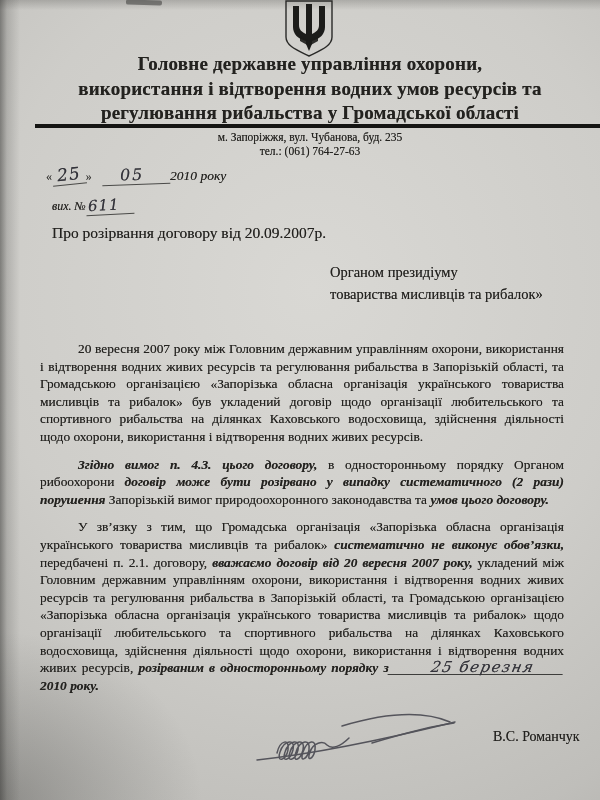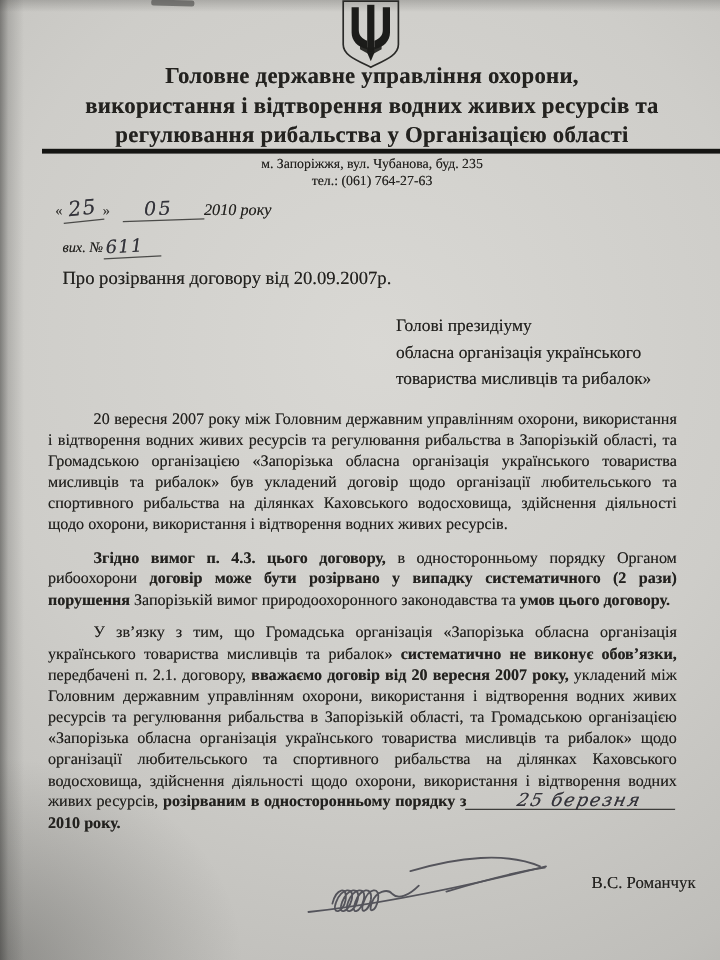--- a/index.html
+++ b/index.html
@@ -26,21 +26,21 @@
   .day{display:inline-block;font-size:17px;border-bottom:1px solid #4a4a48;padding:0 5px;transform:rotate(-6deg);letter-spacing:1px;}
   .month{display:inline-block;font-size:16px;border-bottom:1px solid #4a4a48;padding:0 26px 0 18px;margin-left:10px;transform:rotate(-2deg);letter-spacing:2px;}
   .yl{font-style:italic;font-size:13.5px;}
   .refline{position:absolute;left:52px;top:196px;font-size:12px;display:flex;align-items:baseline;text-align:center;}
   .reflabel{font-style:italic;}
   .refnum{display:inline-block;font-size:15px;border-bottom:1px solid #4a4a48;padding:0 14px 0 2px;transform:rotate(-3deg);letter-spacing:1px;}
   .subject{position:absolute;left:52px;top:224px;font-size:15.5px;font-weight:500;}
   .recipient{position:absolute;left:330px;top:261px;width:262px;font-size:14.5px;line-height:22px;}
   .bodytext{position:absolute;left:40px;top:340px;width:524px;font-size:13.4px;line-height:17.6px;text-align:justify;}
   .bodytext p{margin:0 0 10px 0;text-indent:38px;}
-  .b{font-weight:bold;}
+  .b{font-weight:bold;font-style:italic;}
   .hwrun{display:inline-block;font-style:italic;color:#33333b;font-family:"DejaVu Serif",serif;
         font-size:15px;border-bottom:1px solid #3d3d3b;padding:0 30px 0 4px;letter-spacing:1.5px;
         transform:skewX(-12deg);line-height:13px;}
   .signblock{position:absolute;left:55px;top:698px;font-size:13.5px;line-height:21px;}
   .scribble{position:absolute;left:222px;top:698px;}
   .signname{position:absolute;left:493px;top:729px;font-size:14px;}
   svg{display:block;}
 </style>
 </head>
 <body>
@@ -57,22 +57,22 @@
         <path d="M42 6 h-6 v19 c0 5 -3 7 -7 9 v7 c8 -2 13 -7 13 -14 z"></path>
         <rect x="23" y="4" width="6" height="40"></rect>
         <path d="M23 44 h6 l-3 7 z"></path>
         <path d="M17 36 l9 5 l9 -5 l0 5 l-9 5 l-9 -5 z" opacity="0.9"></path>
       </g>
     </svg>
   </div>
 
   <div class="org">
     <div>Головне державне управління охорони,</div>
-    <div>використання і відтворення водних живих ресурсів та</div>
-    <div>регулювання рибальства у Організацією області</div>
+    <div>використання і відтворення водних умов ресурсів та</div>
+    <div>регулювання рибальства у Громадської області</div>
   </div>
 
   <div class="rule"></div>
 
   <div class="addr a1">м. Запоріжжя, вул. Чубанова, буд. 235</div>
   <div class="addr a2">тел.: (061) 764-27-63</div>
 
   <div class="dateline">
     <span class="q">«</span>
     <span class="hw day">25</span>
@@ -82,22 +82,21 @@
   </div>
 
   <div class="refline">
     <span class="reflabel">вих. №</span>
     <span class="hw refnum">611</span>
   </div>
 
   <div class="subject">Про розірвання договору від 20.09.2007р.</div>
 
   <div class="recipient">
-    <div>Голові президіуму</div>
-    <div>обласна організація українського</div>
+    <div>Органом президіуму</div>
     <div>товариства мисливців та рибалок»</div>
   </div>
 
   <div class="bodytext">
     <p><span>20 вересня 2007 року між Головним державним управлінням охорони, використання і відтворення водних живих ресурсів та регулювання рибальства в Запорізькій області, та Громадською організацією «Запорізька обласна організація українського товариства мисливців та рибалок» був укладений договір щодо організації любительського та спортивного рибальства на ділянках Каховського водосховища, здійснення діяльності щодо охорони, використання і відтворення водних живих ресурсів.</span></p>
     <p><span class="b">Згідно вимог п. 4.3. цього договору,</span><span> в односторонньому порядку Органом рибоохорони </span><span class="b">договір може бути розірвано у випадку систематичного (2 рази) порушення</span><span> Запорізькій вимог природоохоронного законодавства та </span><span class="b">умов цього договору.</span></p>
     <p><span>У зв’язку з тим, що Громадська організація «Запорізька обласна організація українського товариства мисливців та рибалок» </span><span class="b">систематично не виконує обов’язки,</span><span> передбачені п. 2.1. договору, </span><span class="b">вважаємо договір від 20 вересня 2007 року,</span><span> укладений між Головним державним управлінням охорони, використання і відтворення водних живих ресурсів та регулювання рибальства в Запорізькій області, та Громадською організацією «Запорізька обласна організація українського товариства мисливців та рибалок» щодо організації любительського та спортивного рибальства на ділянках Каховського водосховища, здійснення діяльності щодо охорони, використання і відтворення водних живих ресурсів, </span><span class="b">розірваним в односторонньому порядку з</span><span class="hwrun">25 березня</span><span class="b">2010 року.</span></p>
   </div>
 
 

